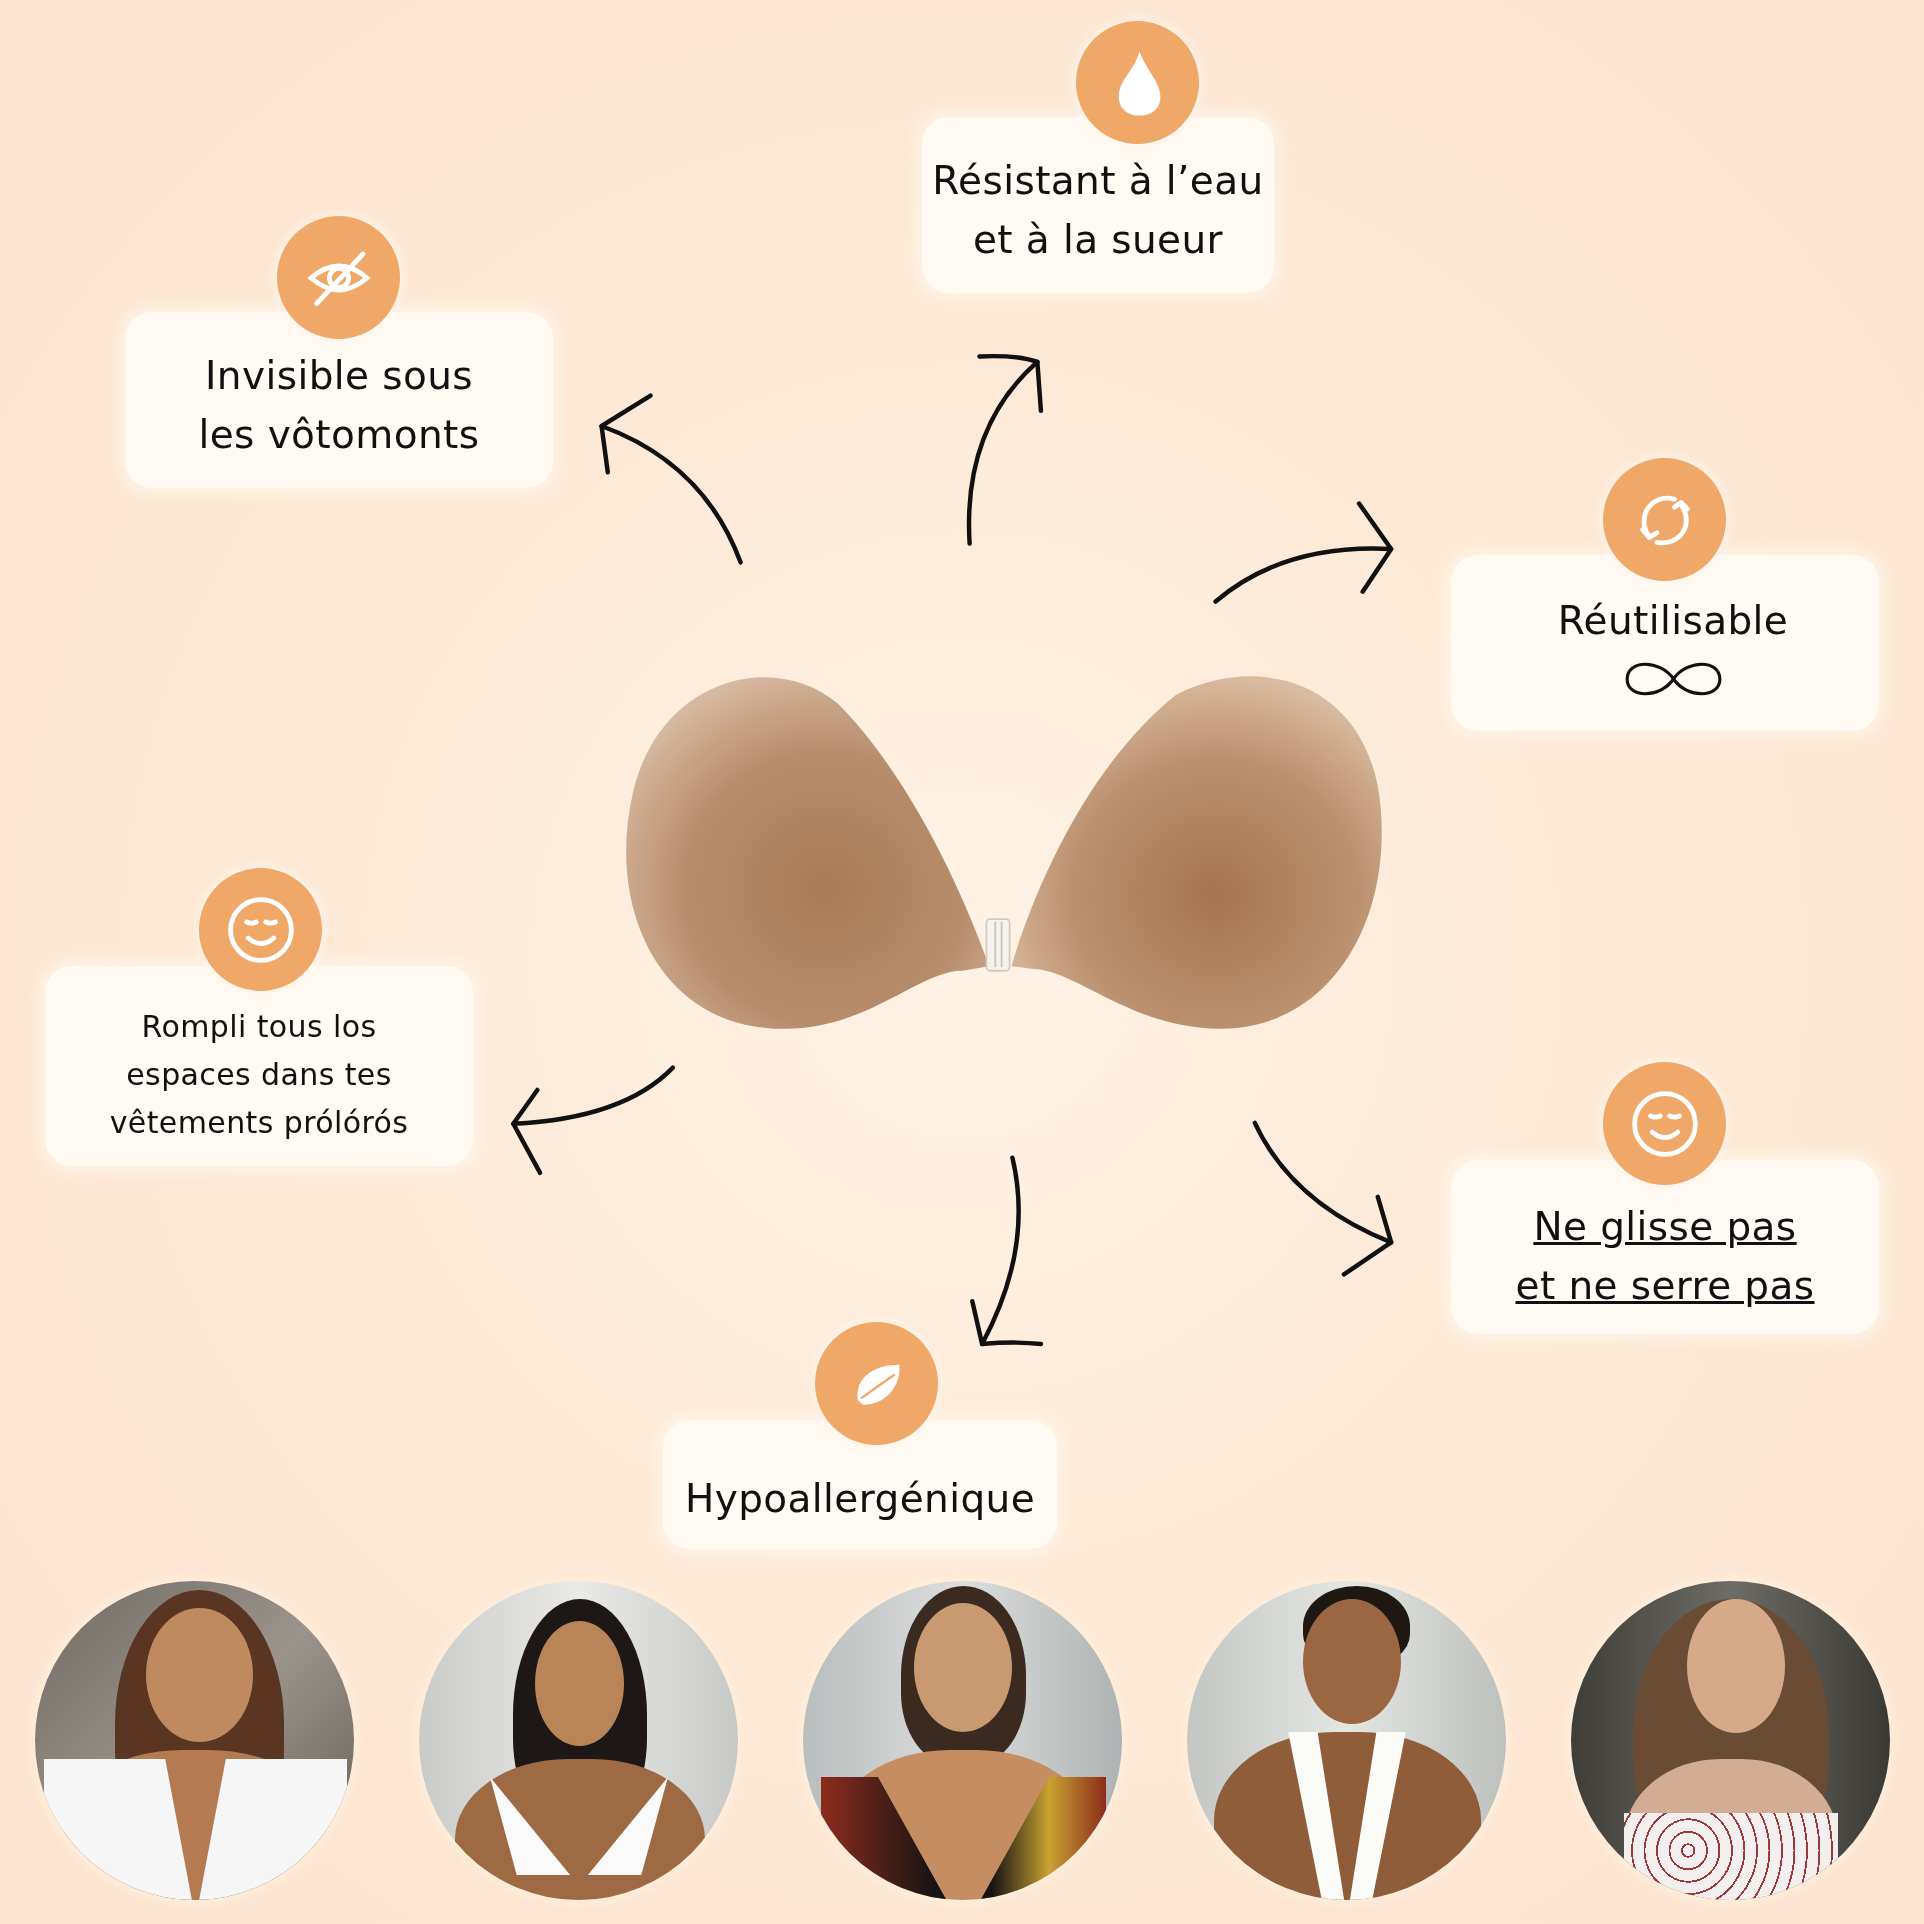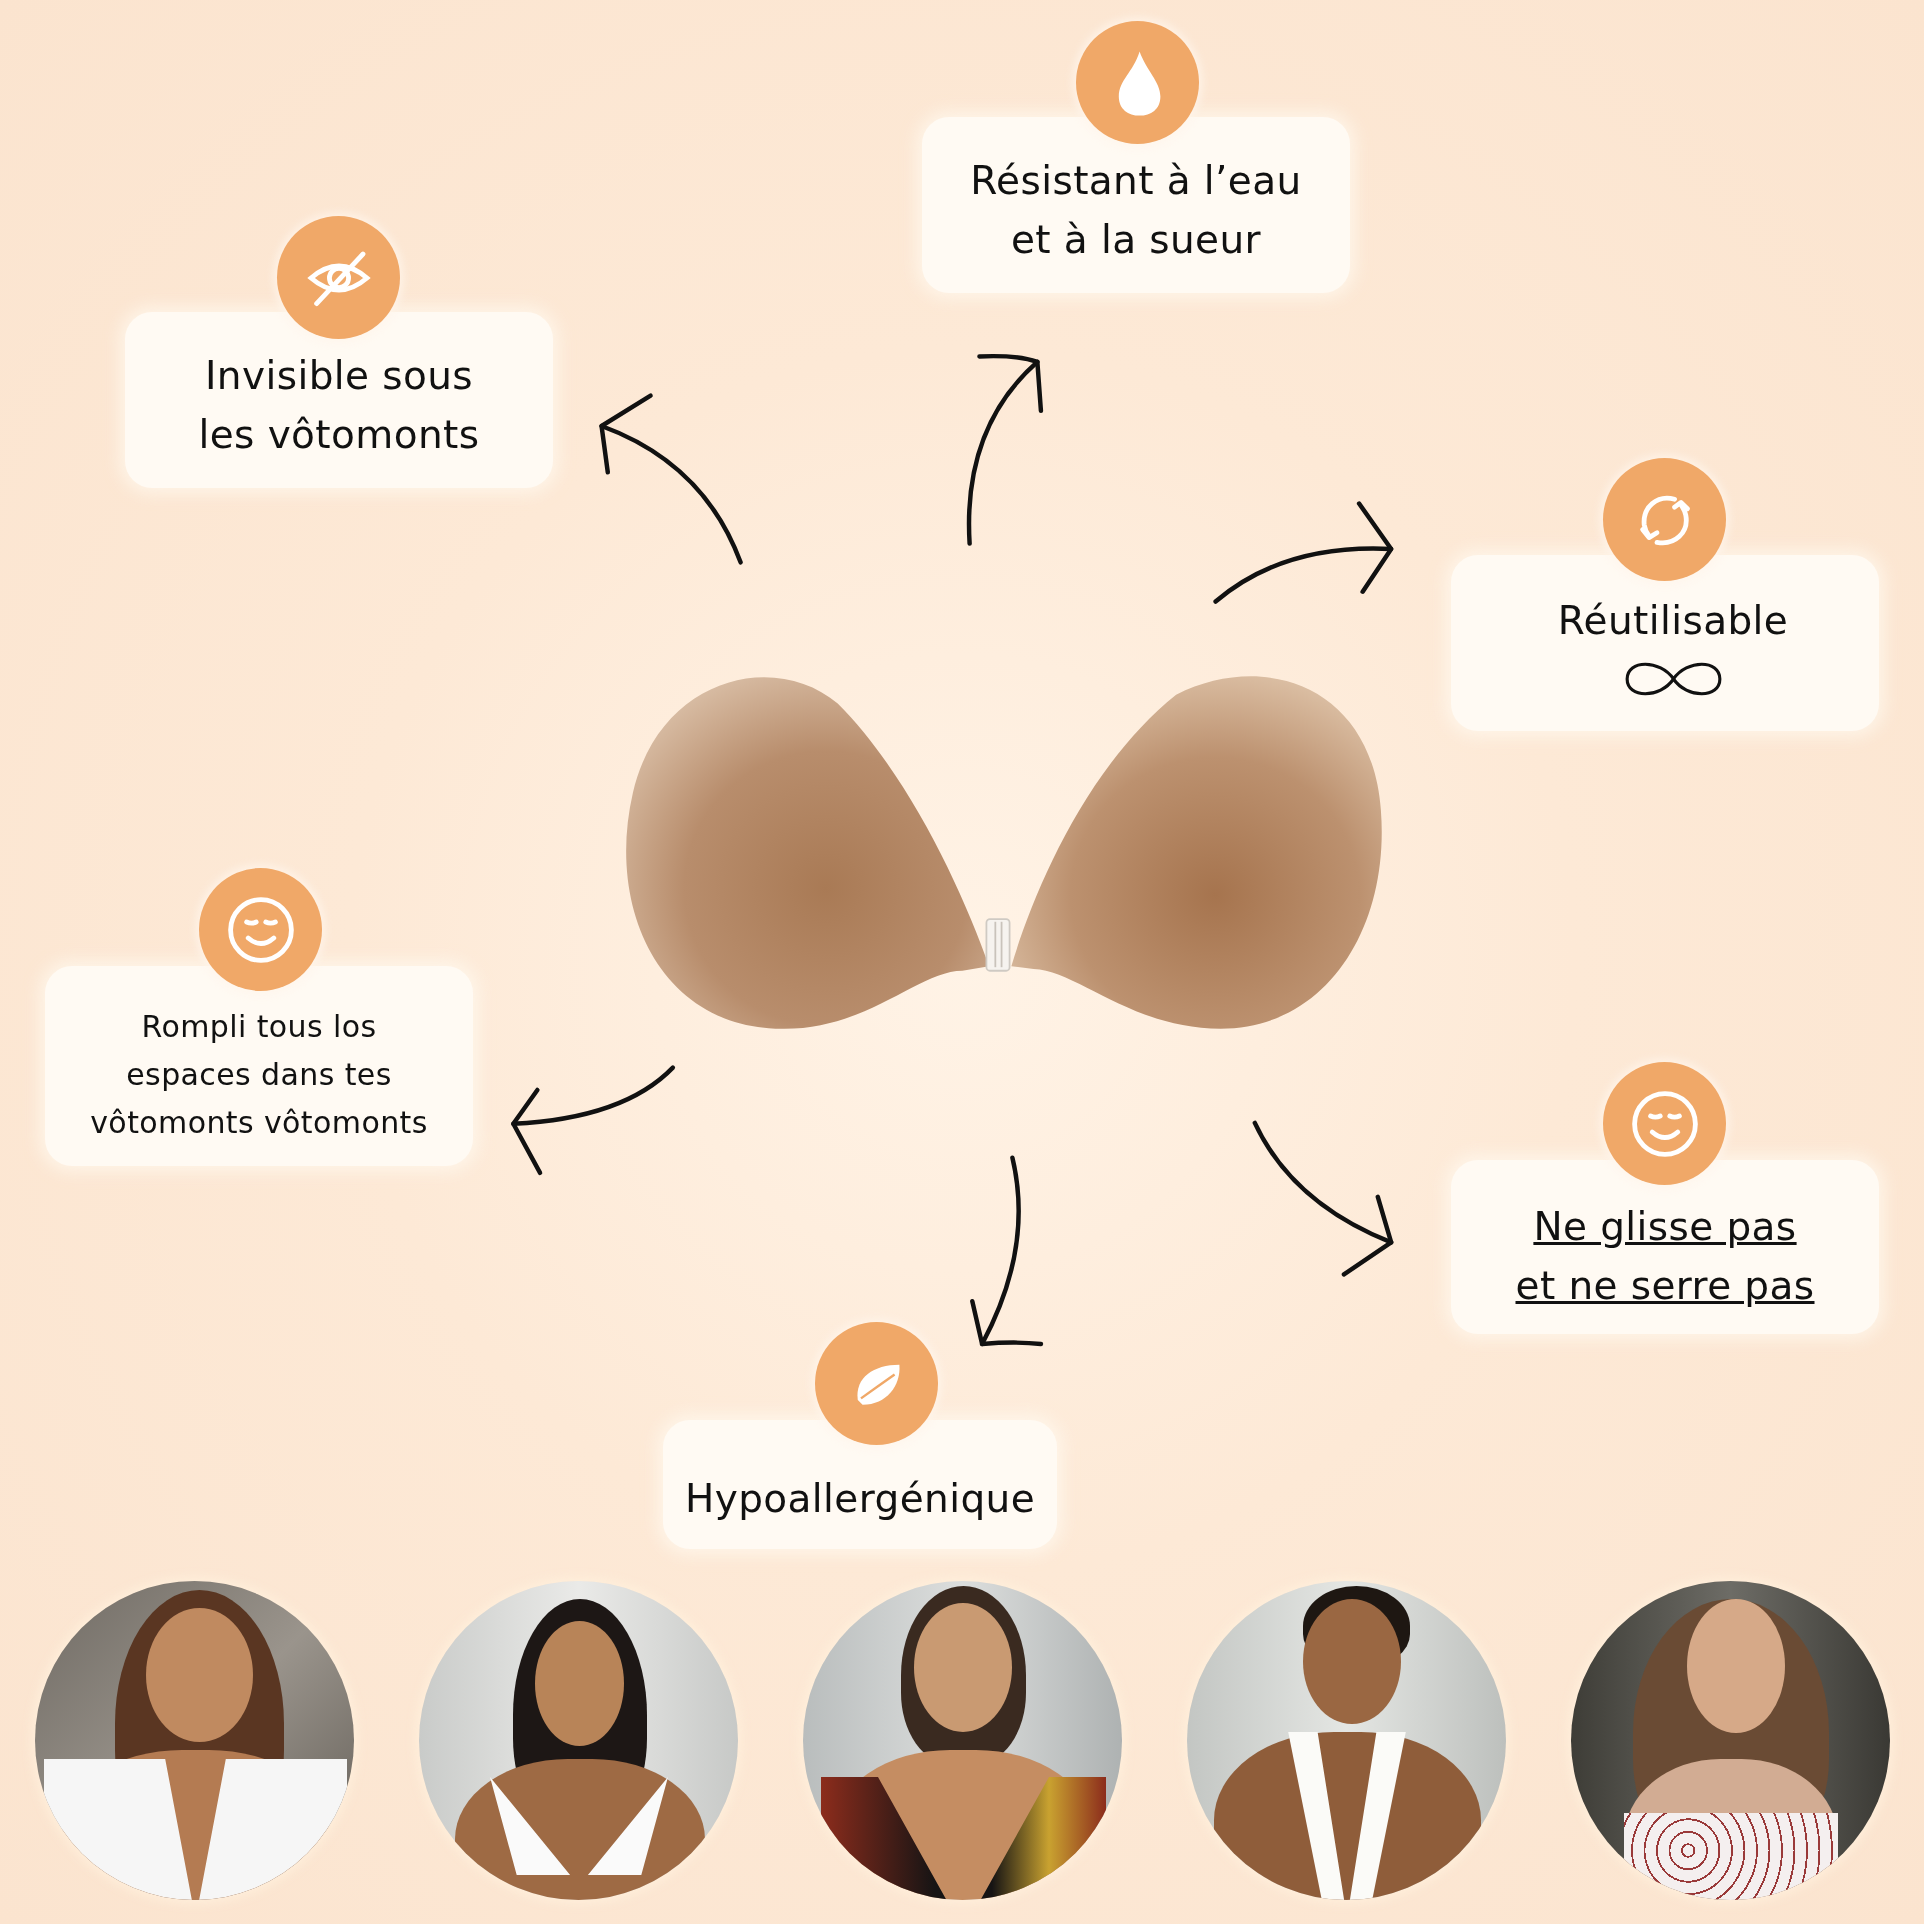--- a/index.html
+++ b/index.html
@@ -102,21 +102,21 @@
 <div class="card" style="left:125px; top:312px; width:428px; height:176px; padding-top:9px; box-sizing:border-box;">
   <div class="label">Invisible sous
 les vôtomonts</div>
 </div>
 
 <div class="badge" style="left:1076px; top:20.5px;">
   <svg viewBox="0 0 100 100">
     <path d="M52 12 C 60 35 78 50 78 68 C 78 84 66 92 52 92 C 38 92 26 84 26 68 C 26 48 44 38 52 12 Z" fill="#fff"></path>
   </svg>
 </div>
-<div class="card" style="left:922px; top:117px; width:428px; height:176px; padding-top:9px; box-sizing:border-box;">
+<div class="card" style="left:922px; top:117px; width:352px; height:176px; padding-top:9px; box-sizing:border-box;">
   <div class="label">Résistant à l’eau
 et à la sueur</div>
 </div>
 
 <div class="badge" style="left:1603px; top:458px;">
   <svg viewBox="0 0 100 100" fill="none" stroke="#fff" stroke-width="6" stroke-linecap="round" stroke-linejoin="round">
     <path d="M62 24 C 40 18 22 34 24 56 C 25 62 27 66 30 70"></path>
     <path d="M22 62 L 30 72 L 40 66"></path>
     <path d="M40 78 C 62 82 80 66 76 44 C 75 38 72 34 70 31"></path>
     <path d="M62 34 L 70 28 L 78 36"></path>
@@ -133,21 +133,21 @@
   <svg viewBox="0 0 100 100" fill="none" stroke="#fff" stroke-width="6" stroke-linecap="round">
     <circle cx="50" cy="50" r="38"></circle>
     <path d="M32 40 Q 38 43 44 40"></path>
     <path d="M56 40 Q 62 43 68 40"></path>
     <path d="M34 60 Q 50 74 66 60"></path>
   </svg>
 </div>
 <div class="card" style="left:45px; top:966px; width:428px; height:200px; padding-top:18px; box-sizing:border-box;">
   <div class="label small">Rompli tous los
 espaces dans tes
-vôtomonts vôtomonts</div>
+vêtements prólórós</div>
 </div>
 
 <div class="badge" style="left:1603px; top:1062px;">
   <svg viewBox="0 0 100 100" fill="none" stroke="#fff" stroke-width="6" stroke-linecap="round">
     <circle cx="50" cy="50" r="38"></circle>
     <path d="M32 40 Q 38 43 44 40"></path>
     <path d="M56 40 Q 62 43 68 40"></path>
     <path d="M34 60 Q 50 74 66 60"></path>
   </svg>
 </div>

